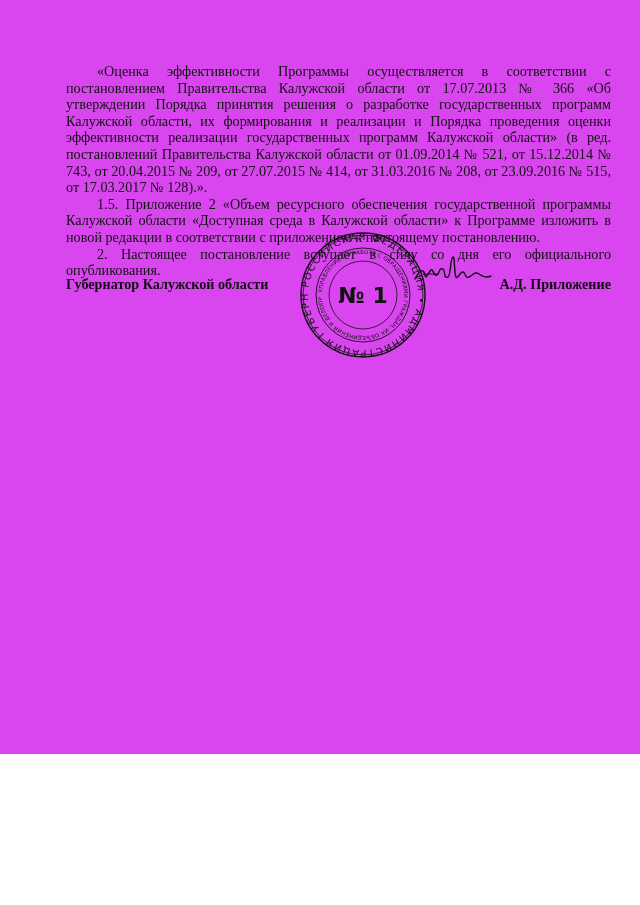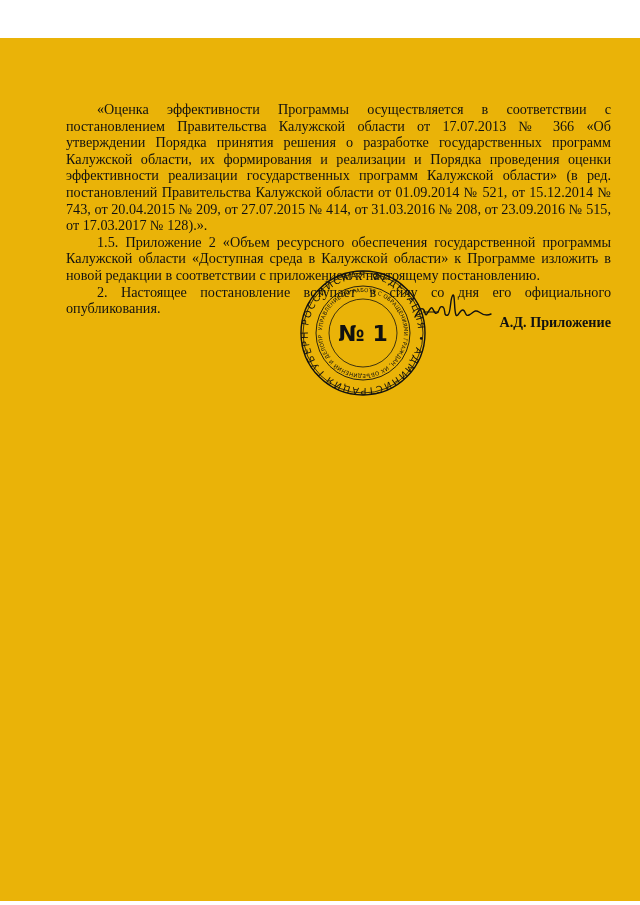--- a/index.html
+++ b/index.html
@@ -12,23 +12,22 @@
       height: 905px;
       position: relative;
       overflow: hidden;
       font-family: "Liberation Serif", "DejaVu Serif", serif;
       color: #111111;
     }
     .page {
       position: absolute;
       left: 0; top: 0;
       width: 640px;
-      height: 863px;
-      background: #eab308;
-      margin-top: 38px;
+      height: 754px;
+      background: #d946ef;
     }
     .body-text {
       position: absolute;
       left: 66px;
       top: 63px;
       width: 545px;
       font-size: 14.2px;
       line-height: 16.6px;
     }
     .para {
@@ -75,20 +74,21 @@
 
 <div class="page">
 
   <div class="body-text">
     <p class="para">«Оценка эффективности Программы осуществляется в соответствии с постановлением Правительства Калужской области от 17.07.2013 № 366 «Об утверждении Порядка принятия решения о разработке государственных программ Калужской области, их формирования и реализации и Порядка проведения оценки эффективности реализации государственных программ Калужской области» (в ред. постановлений Правительства Калужской области от 01.09.2014 № 521, от 15.12.2014 № 743, от 20.04.2015 № 209, от 27.07.2015 № 414, от 31.03.2016 № 208, от 23.09.2016 № 515, от 17.03.2017 № 128).».</p>
     <p class="para">1.5. Приложение 2 «Объем ресурсного обеспечения государственной программы Калужской области «Доступная среда в Калужской области» к Программе изложить в новой редакции в соответствии с приложением к настоящему постановлению.</p>
     <p class="para">2. Настоящее постановление вступает в силу со дня его официального опубликования.</p>
   </div>
 
   <div class="signature-block">
+    <span class="sig-title">Губернатор Калужской области</span>
     <span class="sig-name">А.Д. Приложение</span>
   </div>
 
   <svg class="seal" viewBox="0 0 128 128" xmlns="http://www.w3.org/2000/svg">
     <defs>
       <path id="outerArc" d="M64,64 m-55,0 a55,55 0 1,1 110,0 a55,55 0 1,1 -110,0"></path>
       <path id="innerArc" d="M64,64 m-41,0 a41,41 0 1,1 82,0 a41,41 0 1,1 -82,0"></path>
     </defs>
     <circle cx="64" cy="64" r="62" fill="none" stroke="#111" stroke-width="1.4"></circle>
     <circle cx="64" cy="64" r="60" fill="none" stroke="#111" stroke-width="0.8"></circle>

